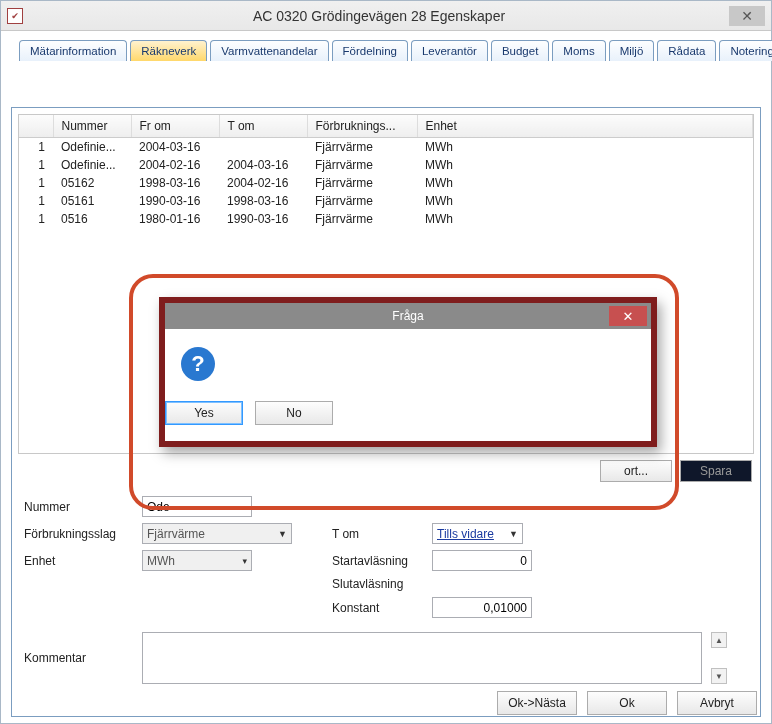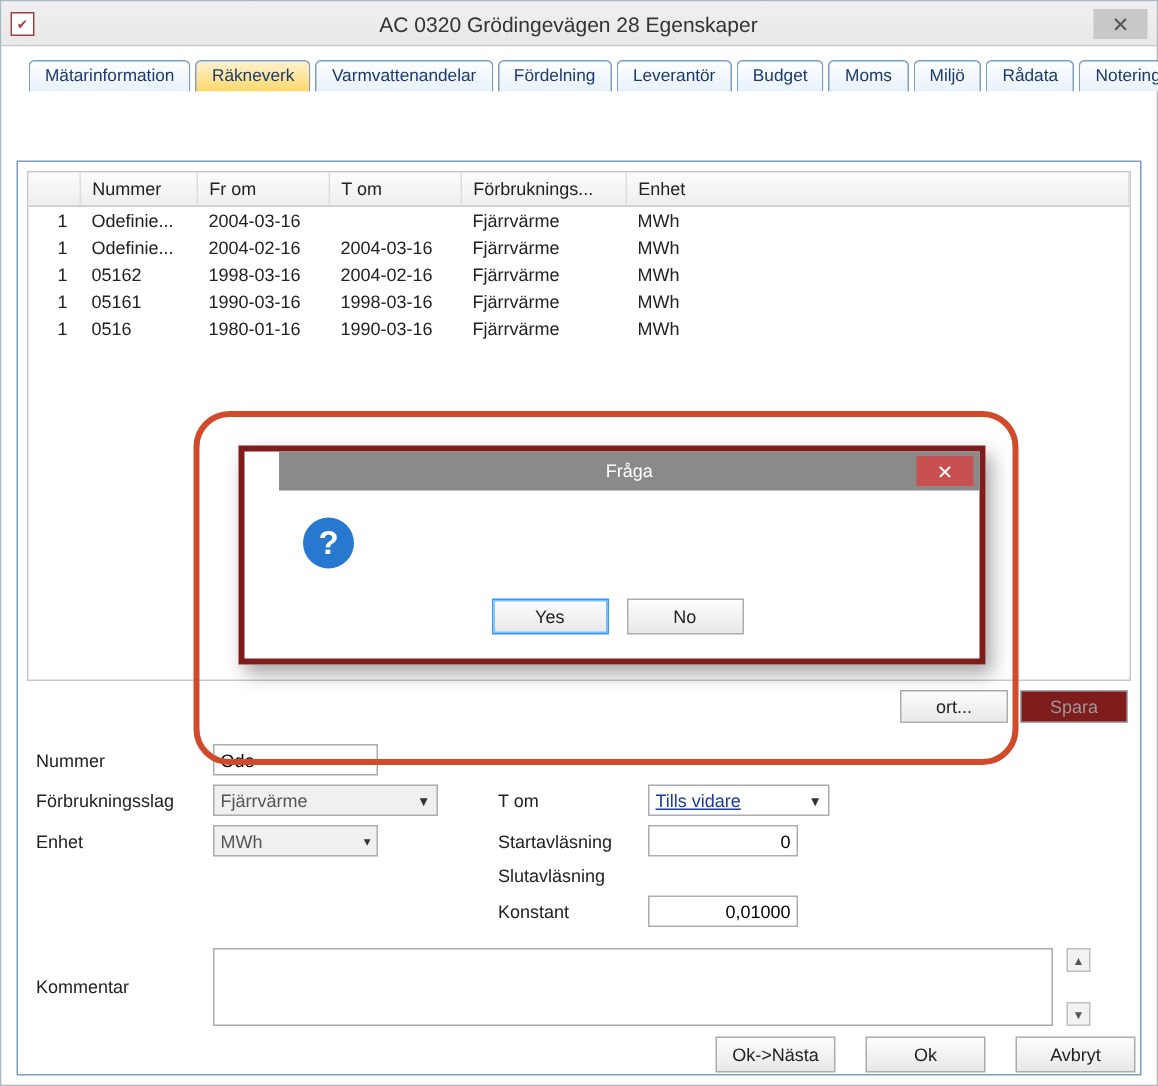--- a/index.html
+++ b/index.html
@@ -23,36 +23,36 @@
   .gridbtns { display:flex; justify-content:flex-end; gap:8px; padding:6px 2px 10px 0;}
 
   .form { padding:4px 0 0 6px; }
   .row { display:flex; align-items:center; margin-bottom:6px; gap:10px;}
   .lbl { width:108px; color:#222; }
   .input, select { border:1px solid #abadb3; padding:2px 4px; height:21px; background:#fff;}
   .combo { width:110px; height:21px; border:1px solid #abadb3; background:#f0f0f0; display:inline-flex; align-items:center; justify-content:space-between; padding:0 4px; color:#555;}
   .combo .arr { font-size:9px; color:#333;}
   .num { text-align:right; width:100px;}
   .btn { min-width:72px; height:22px; border:1px solid #acacac; background:linear-gradient(#fdfdfd,#e8e8e8); color:#222; cursor:pointer; padding:0 10px;}
-  .btn[disabled]{ color:#999; background:#7f1d1d; cursor:default;}
+  .btn[disabled]{ color:#999; background:#0f172a; cursor:default;}
   .checkbox { width:13px; height:13px; border:1px solid #b0b0b0; display:inline-block; vertical-align:middle; margin-right:5px; background:#f5f5f5;}
   textarea.input { height:52px; width:560px; resize:none; padding:4px; font-family:inherit; font-size:inherit; }
   .scrollbtn { width:16px; height:16px; border:1px solid #c0c0c0; background:#f2f2f2; display:flex; align-items:center; justify-content:center; font-size:8px; color:#555;}
-  .footer { position:absolute; bottom:8px; right:14px; display:flex; gap:20px;}
+  .footer { position:absolute; bottom:8px; right:14px; display:flex; gap:10px;}
   .footer .btn { min-width:80px; height:24px;}
 
   
   .shade-outline { position:absolute; border:4px solid #d14a2a; border-radius:24px; pointer-events:none;}
-  .dialog { position:absolute; width:498px; border:4px solid #7f1d1d; background:#fff; box-shadow:4px 6px 12px rgba(0,0,0,.35);padding-left:23px;}
+  .dialog { position:absolute; width:498px; border:6px solid #7f1d1d; background:#fff; box-shadow:4px 6px 12px rgba(0,0,0,.35);}
   .dlg-title { height:26px; background:#8a8a8a; color:#fff; display:flex; align-items:center; justify-content:center; font-size:12px; position:relative;}
   .dlg-close { position:absolute; right:4px; top:3px; width:38px; height:20px; background:#c75050; color:#fff; display:flex; align-items:center; justify-content:center; font-size:13px; cursor:pointer;}
   .dlg-body { display:flex; padding:18px 18px 14px 16px; gap:14px;}
   .qicon { width:34px; height:34px; border-radius:50%; background:#2978d0; color:#fff; display:flex; align-items:center; justify-content:center; font-size:22px; font-weight:bold; flex-shrink:0;}
   .dlg-text { color:#222; font-size:12px; line-height:1.35;}
-  .dlg-btns { display:flex; justify-content:center; gap:12px; padding:6px 16px 16px 0;}
+  .dlg-btns { display:flex; justify-content:flex-start; gap:12px; padding:6px 16px 16px 0;}
   .dlg-btns .btn { min-width:78px; height:24px;}
   .dlg-btns .btn.focus { border:1px solid #3399ff; box-shadow:0 0 0 1px #7ec0ff inset;}
 </style>
 </head>
 <body>
 
 <div class="window">
 
   <div class="titlebar">
     <div class="sysicon">✔</div>
@@ -160,21 +160,21 @@
                 <span>MWh</span>
                 <span class="arr">▾</span>
               </div>
             </div>
           </div>
 
           <div>
             <div class="row" style="height:21px"></div>
             <div class="row">
               <span class="lbl" style="width:90px">T om</span>
-              <div class="combo" style="width:121px;background:#fff">
+              <div class="combo" style="width:91px;background:#fff">
                 <span style="color:#1a3aa0;text-decoration:underline">Tills vidare</span>
                 <span class="arr">▼</span>
               </div>
             </div>
             <div class="row">
               <span class="lbl" style="width:90px">Startavläsning</span>
               <input class="input num" value="0" style="">
             </div>
             <div class="row">
               <span class="lbl" style="width:90px">Slutavläsning</span>

